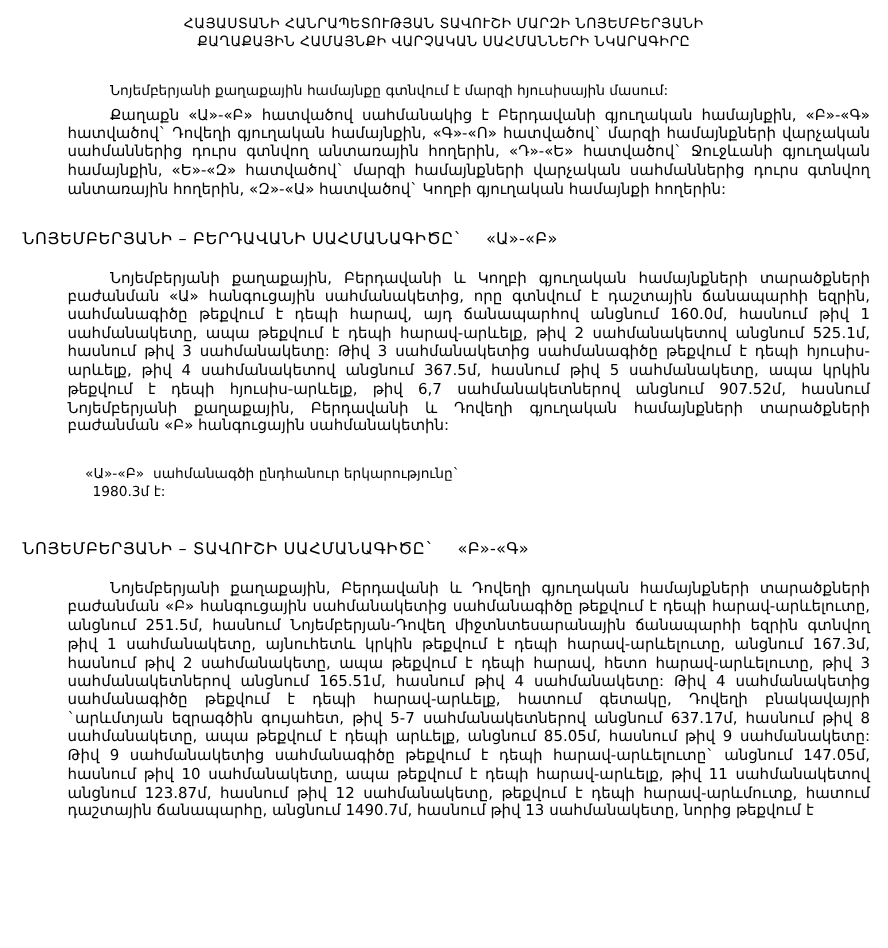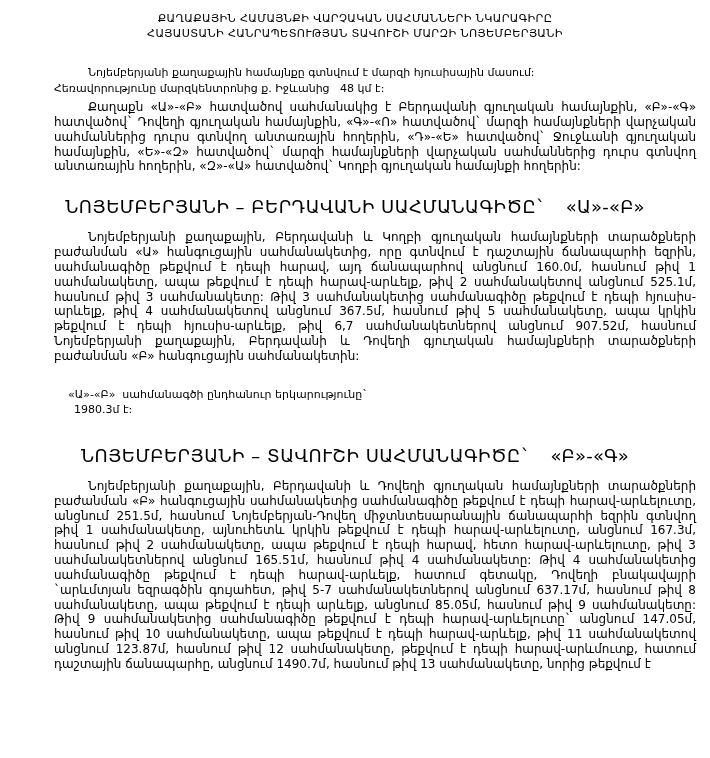--- a/index.html
+++ b/index.html
@@ -62,22 +62,21 @@
     padding: 0 6px 0 46px;
     font-size: 11px;
     line-height: 15.5px;
     white-space: nowrap;
   }
   .intro-line.indent {
     text-indent: 34px;
   }
   
   .section-heading {
-    text-align: center;
-    font-size: 18px;
+    font-size: 13px;
     line-height: 17px;
     letter-spacing: 0.5px;
     padding: 0 10px;
     white-space: nowrap;
   }
   .section-heading .quoted {
     letter-spacing: 0.2px;
   }
   
   .total-line {
@@ -88,28 +87,27 @@
     white-space: nowrap;
   }
   .spaced { white-space: pre-wrap; }
 </style>
 </head>
 <body>
 
 <div class="page">
 
   <div class="doc-title">
+    <span class="tline">ՀԱՅԱՍՏԱՆԻ ՀԱՆՐԱՊԵՏՈՒԹՅԱՆ ՏԱՎՈՒՇԻ ՄԱՐԶԻ ՆՈՅԵՄԲԵՐՅԱՆԻ</span>
     <span class="tline">ՔԱՂԱՔԱՅԻՆ ՀԱՄԱՅՆՔԻ ՎԱՐՉԱԿԱՆ ՍԱՀՄԱՆՆԵՐԻ ՆԿԱՐԱԳԻՐԸ</span>
-    <span class="tline">ՀԱՅԱՍՏԱՆԻ ՀԱՆՐԱՊԵՏՈՒԹՅԱՆ ՏԱՎՈՒՇԻ ՄԱՐԶԻ ՆՈՅԵՄԲԵՐՅԱՆԻ</span>
   </div>
 
   <div class="gap-lg"></div>
 
   <div class="intro-line indent">Նոյեմբերյանի քաղաքային համայնքը գտնվում է մարզի հյուսիսային մասում:</div>
-  <div class="intro-line no-indent spaced">Հեռավորությունը մարզկենտրոնից ք. Իջևանից   48 կմ է:</div>
 
   <div class="gap-xs"></div>
 
   <div class="body-block indent-first">Քաղաքն «Ա»-«Բ» հատվածով սահմանակից է Բերդավանի գյուղական համայնքին, «Բ»-«Գ» հատվածով` Դովեղի գյուղական համայնքին, «Գ»-«Ո» հատվածով` մարզի համայնքների վարչական սահմաններից դուրս գտնվող անտառային հողերին, «Դ»-«Ե» հատվածով` Ջուջևանի գյուղական համայնքին, «Ե»-«Զ» հատվածով` մարզի համայնքների վարչական սահմաններից դուրս գտնվող անտառային հողերին, «Զ»-«Ա» հատվածով` Կողբի գյուղական համայնքի հողերին:</div>
 
   <div class="gap-lg"></div>
 
   <div class="section-heading">
     <span>ՆՈՅԵՄԲԵՐՅԱՆԻ – ԲԵՐԴԱՎԱՆԻ ՍԱՀՄԱՆԱԳԻԾԸ`</span>
     <span class="quoted" style="padding-left:14px">«Ա»-«Բ»</span>

